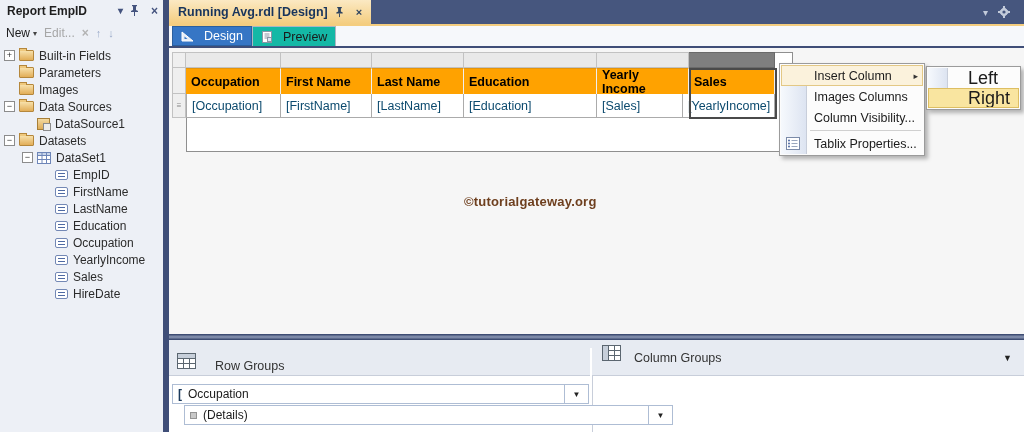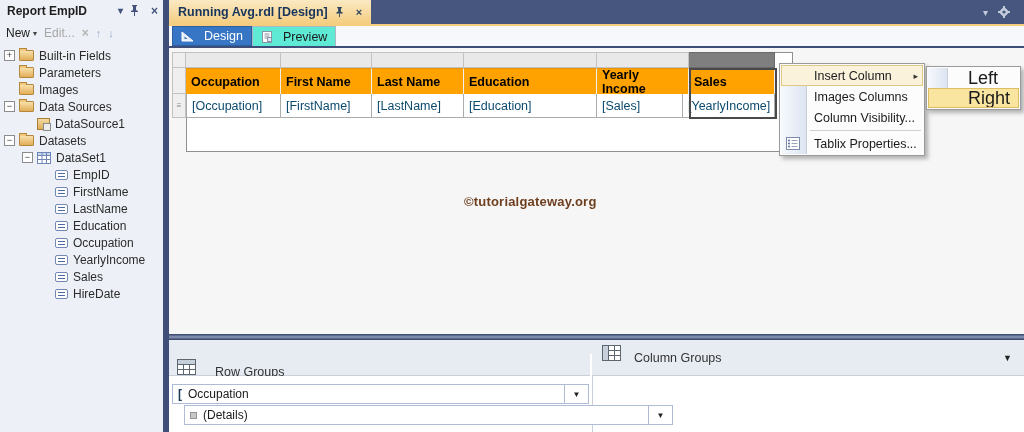--- a/index.html
+++ b/index.html
@@ -43,40 +43,40 @@
   .main { position:absolute; left:169px; top:0; width:855px; height:432px; background:#F6F6F6; }
   .tabstrip { position:absolute; left:0; top:0; width:855px; height:24px; background:#46567E; display:flex; }
   .doc-tab { height:24px; display:flex; align-items:center; gap:7px; padding:0 9px; background:linear-gradient(#FBE9C3,#F4CD7F); font-size:12.5px; font-weight:bold; color:#17345C; }
   .doc-tab .glyph { font-size:11px; font-weight:bold; color:#2E4460; }
   .strip-icons { margin-left:auto; display:flex; align-items:center; gap:10px; padding-right:9px; color:#C3CBDA; }
   .strip-icons .glyph { font-size:10px; }
   .tab-underline { position:absolute; left:0; top:24px; width:855px; height:2px; background:#F4CD7F; }
   .viewbar { position:absolute; left:0; top:26px; width:855px; height:22px; background:#F6F8FB; border-bottom:2px solid #3F4E78; display:flex; align-items:flex-end; padding-left:3px; }
   .vtab { height:20px; display:flex; align-items:center; gap:5px; padding:0 8px; font-size:12.5px; cursor:default; }
   .vtab.active { background:#3676C5; color:#fff; border:1px solid #2B5F9E; }
-  .vtab.inactive { background:#5eead4; color:#1b1b1b; border:1px solid #AEB6C2; border-bottom:none; }
+  .vtab.inactive { background:#14b8a6; color:#1b1b1b; border:1px solid #AEB6C2; border-bottom:none; }
 
   
   .surface { position:absolute; left:0; top:48px; width:855px; height:286px; background:#F6F6F6; overflow:hidden; }
   .body-rect { position:absolute; left:17px; top:4px; width:607px; height:100px; background:#fff; border:1px solid #8F8F8F; }
   .tablix { position:absolute; left:3px; top:4px; }
   .trow { display:flex; }
   .corner-handle { width:14px; height:16px; background:#EFEFEF; border:1px solid #C2C2C2; }
   .chandle { height:16px; background:#E9E9E9; border:1px solid #C2C2C2; border-left:none; }
   .chandle.sel { background:#7F7F7F; border-color:#6A6A6A; }
   .rhandle { width:14px; background:#EFEFEF; border:1px solid #C2C2C2; border-top:none; display:flex; align-items:center; justify-content:center; font-size:8px; color:#8a8a8a; }
   .hcell { height:26px; background:#FFA200; display:flex; align-items:center; padding:0 5px; font-size:12.5px; font-weight:bold; color:#000; border-right:1px solid #EFEFEF; border-top:1px solid #E4940A; }
   .dcell { height:24px; background:#fff; display:flex; align-items:center; padding:0 5px; font-size:12.5px; color:#0c4a6e; border-right:1px solid #ABABAB; border-bottom:1px solid #ABABAB; }
   .sel-outline { position:absolute; left:517px; top:16px; width:88px; height:51px; border:2px solid #4A4A4A; pointer-events:none; }
   .watermark { position:absolute; left:295px; top:146px; font-size:13px; font-weight:bold; color:#6E3F1E; letter-spacing:0.2px; }
 
   
   .grouping { position:absolute; left:0; top:340px; width:855px; height:92px; background:#fff; }
   .group-headers { position:absolute; left:0; top:0; width:855px; height:36px; background:#E7EBF2; border-bottom:1px solid #C8CEDA; }
-  .gh-left { position:absolute; left:0; top:14px; width:423px; height:36px; border-right:2px solid #FFFFFF; }
+  .gh-left { position:absolute; left:0; top:8px; width:423px; height:36px; border-right:2px solid #FFFFFF; }
   .gh-right { position:absolute; left:425px; top:0; width:430px; height:36px; }
   .gh-icon { position:absolute; left:8px; top:5px; }
   .gh-label { position:absolute; left:46px; top:11px; font-size:12.5px; color:#333; }
   .gh-caret { position:absolute; right:12px; top:13px; font-size:9px; color:#222; }
   .group-body { position:absolute; left:0; top:36px; width:855px; height:56px; background:#fff; }
   .gb-divider { position:absolute; left:423px; top:0; width:1px; height:56px; background:#C8CEDA; }
   .grow { position:absolute; height:20px; background:#fff; border:1px solid #AEBDD4; display:flex; align-items:center; font-size:12px; color:#1b1b1b; padding-left:5px; }
   .grow .dd { margin-left:auto; width:24px; height:100%; border-left:1px solid #AEBDD4; display:flex; align-items:center; justify-content:center; font-size:8px; color:#222; background:#fff; }
   .bracket { font-weight:bold; color:#1B3A5C; margin-right:6px; font-size:12px; }
   .details-sq { width:7px; height:7px; background:#C8C8C8; border:1px solid #949494; margin-right:6px; }

